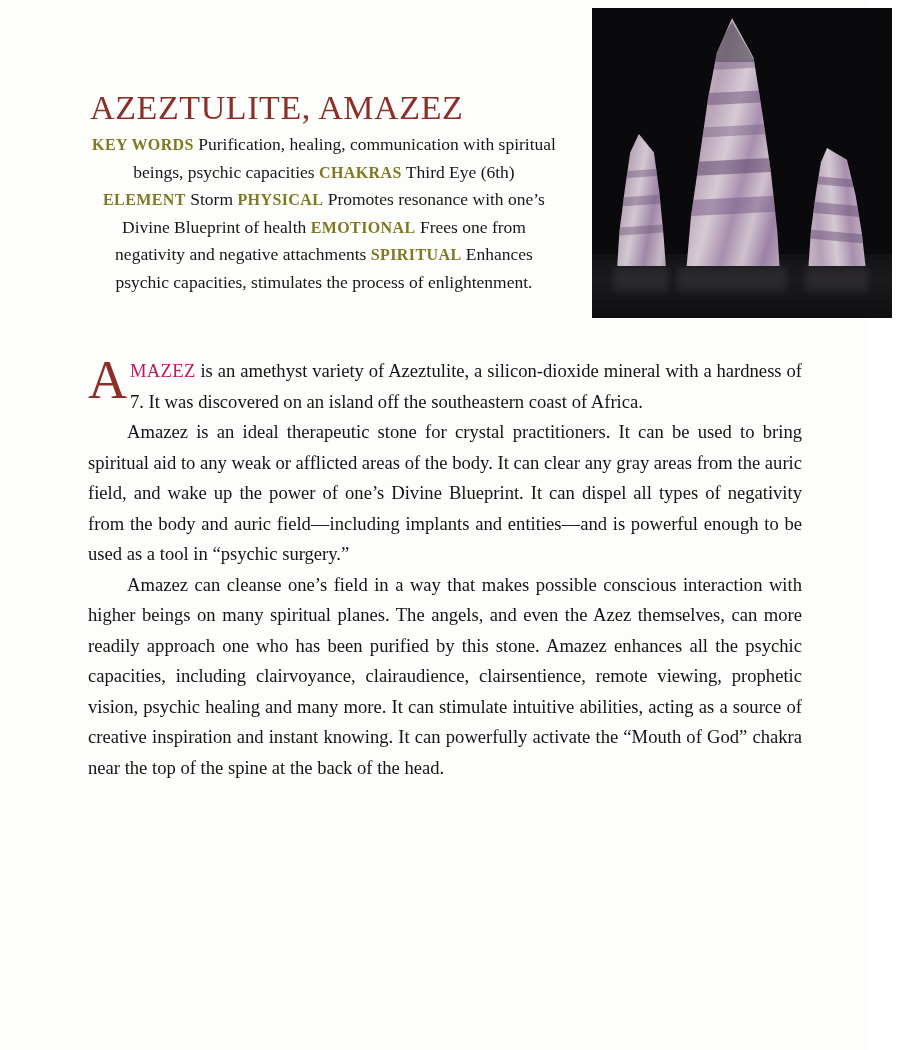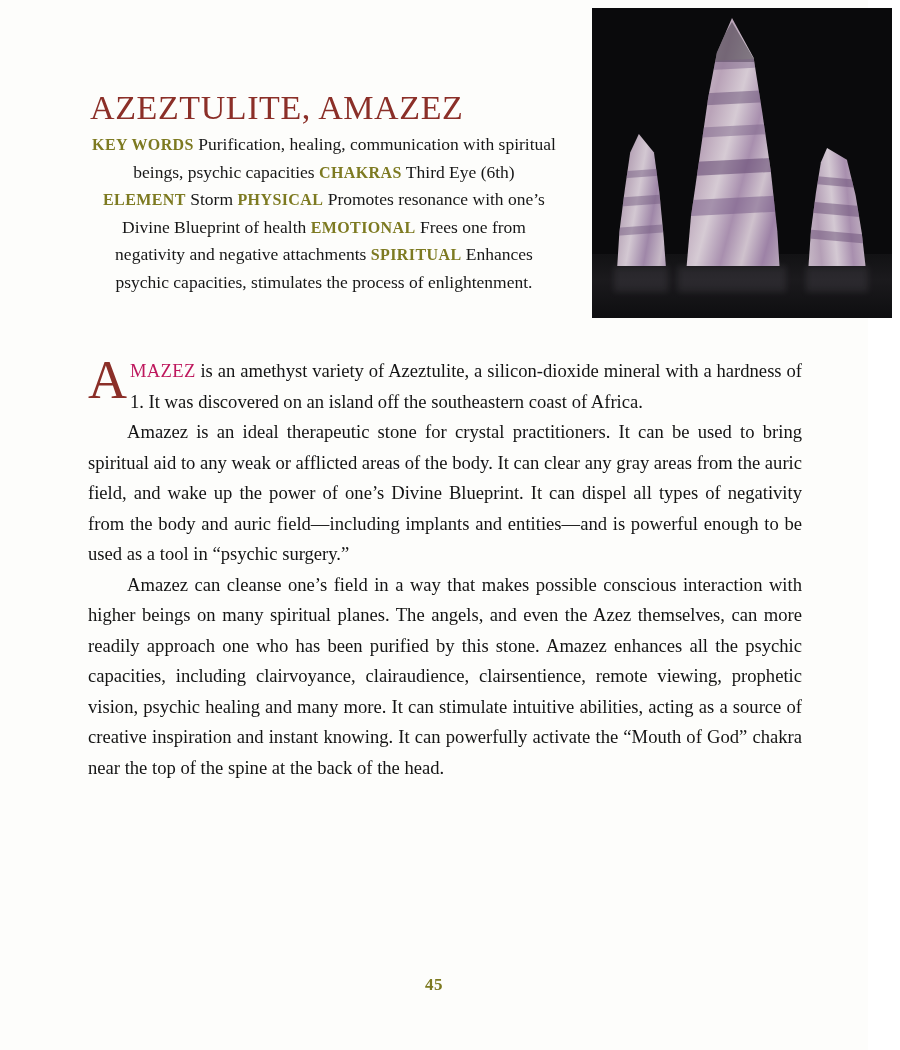--- a/index.html
+++ b/index.html
@@ -240,20 +240,19 @@
     <span class="kw-label">PHYSICAL</span>
     <span>Promotes resonance with one’s Divine Blueprint of health</span>
     <span class="kw-label">EMOTIONAL</span>
     <span>Frees one from negativity and negative attachments</span>
     <span class="kw-label">SPIRITUAL</span>
     <span>Enhances psychic capacities, stimulates the process of enlightenment.</span>
   </div>
 
   <div class="body-text">
     <p>
-      <span class="dropcap">A</span><span class="smallcaps-lead">MAZEZ</span><span> is an amethyst variety of Azeztulite, a silicon-dioxide mineral with a hardness of 1. It was discovered on an island off the southeastern coast of Africa.</span>
+      <span class="dropcap">A</span><span class="smallcaps-lead">MAZEZ</span><span> is an amethyst variety of Azeztulite, a silicon-dioxide mineral with a hardness of 7. It was discovered on an island off the southeastern coast of Africa.</span>
     </p>
     <p>Amazez is an ideal therapeutic stone for crystal practitioners. It can be used to bring spiritual aid to any weak or afflicted areas of the body. It can clear any gray areas from the auric field, and wake up the power of one’s Divine Blueprint. It can dispel all types of negativity from the body and auric field—including implants and entities—and is powerful enough to be used as a tool in “psychic surgery.”</p>
     <p>Amazez can cleanse one’s field in a way that makes possible conscious interaction with higher beings on many spiritual planes. The angels, and even the Azez themselves, can more readily approach one who has been purified by this stone. Amazez enhances all the psychic capacities, including clairvoyance, clairaudience, clairsentience, remote viewing, prophetic vision, psychic healing and many more. It can stimulate intuitive abilities, acting as a source of creative inspiration and instant knowing. It can powerfully activate the “Mouth of God” chakra near the top of the spine at the back of the head.</p>
   </div>
 
-  <div class="folio">45</div>
 </div>
 
 </body></html>

